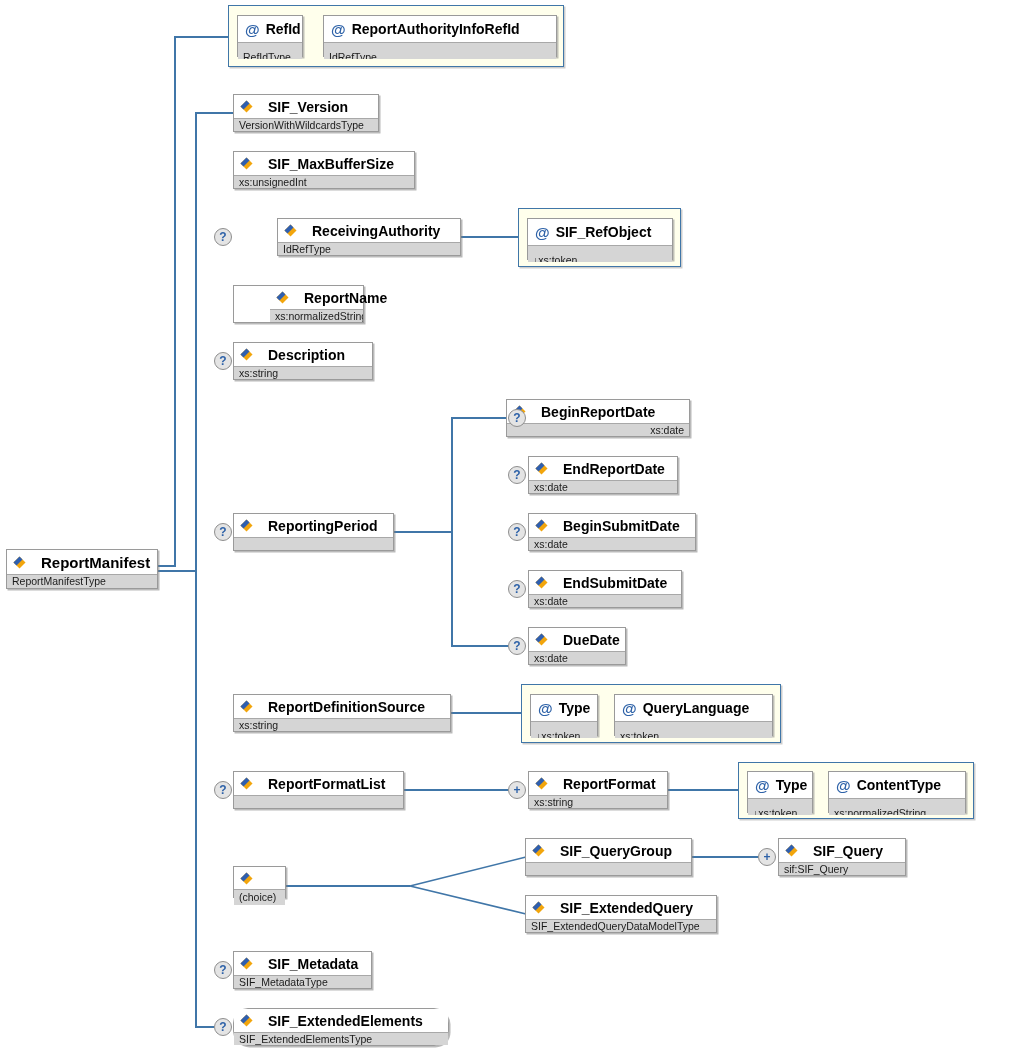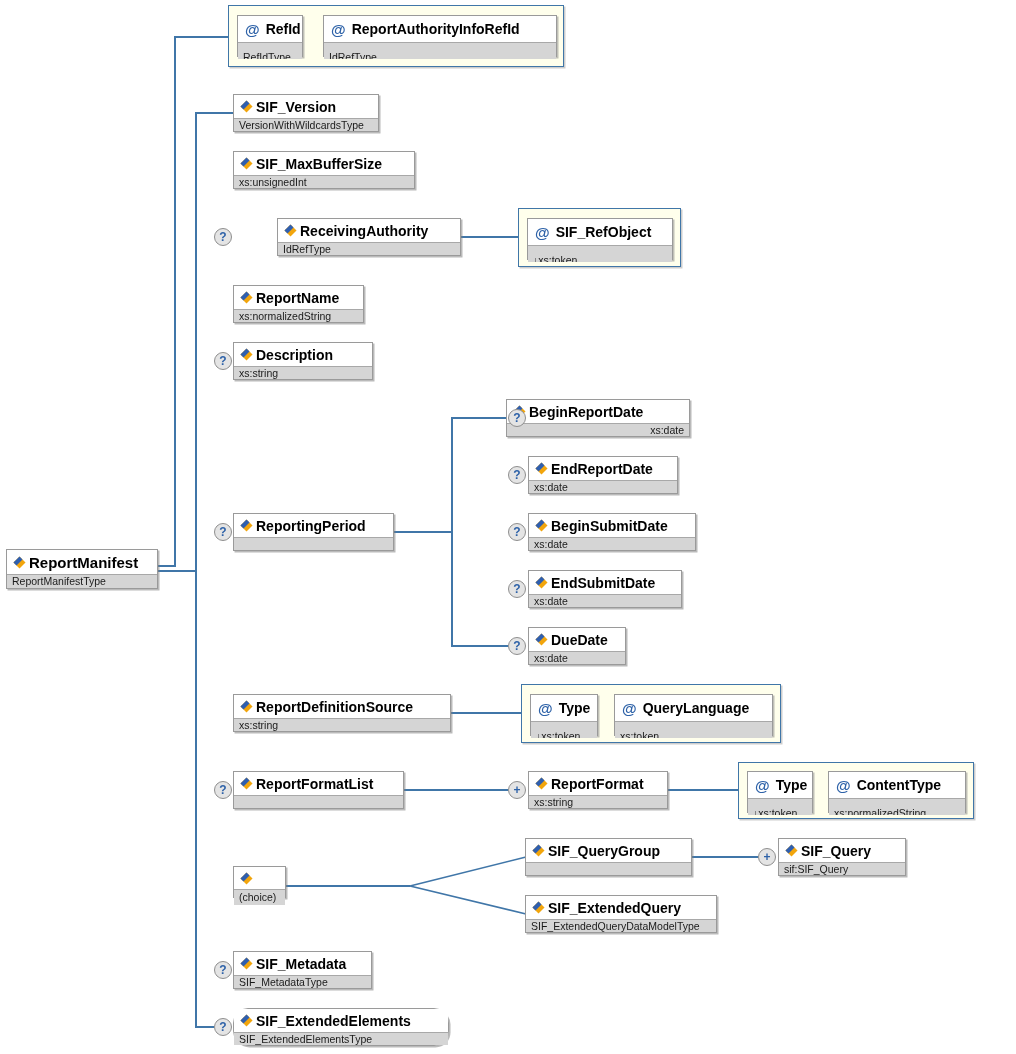--- a/index.html
+++ b/index.html
@@ -21,21 +21,21 @@
   }
   #connectors{position:absolute;left:0;top:0;z-index:1;}
   #connectors path{stroke:var(--line-color);stroke-width:1.6;fill:none;shape-rendering:crispEdges;}
   #connectors path.diag{shape-rendering:auto;}
 
   .node{
     position:absolute;z-index:2;box-sizing:border-box;height:38px;
     background:#ffffff;border:1px solid var(--box-border);
     box-shadow:1.5px 1.5px 0 rgba(130,130,130,.55);
   }
-  .node .hd{height:23px;display:flex;align-items:center;gap:3px;padding:0 6px;background:#fff;}
+  .node .hd{height:23px;display:flex;align-items:center;gap:15px;padding:0 6px;background:#fff;}
   .node .lbl{font-size:14px;font-weight:bold;color:#000;white-space:nowrap;}
   .node .sub{
     box-sizing:border-box;height:13px;background:var(--subtitle-bg);
     border-top:1px solid #a8a8a8;font-size:10.5px;color:#1a1a1a;
     padding:0 5px;line-height:12px;white-space:nowrap;overflow:hidden;
   }
   .node.root{height:40px;}
   .node.root .hd{height:24px;}
   .node.root .lbl{font-size:15px;}
   .node.root .sub{height:14px;line-height:13px;}
@@ -165,21 +165,21 @@
   <div class="agroup" style="left:518px;top:208px;width:163px;height:59px;">
     <div class="anode" style="left:8px;top:9px;width:146px;">
       <div class="hd">
         <span class="at">@</span>
         <span class="lbl">SIF_RefObject</span>
       </div>
       <div class="sub">↓xs:token</div>
     </div>
   </div>
 
-  <div class="node" style="left:233px;top:285px;width:131px;">
+  <div class="node" style="left:233px;top:285px;width:131px;padding-left:36px;">
     <div class="hd">
       <span class="eicon">
           <svg viewBox="0 0 14 14">
             <path class="d1" d="M7,0.5 L13.5,7 L7,13.5 L0.5,7 Z"></path>
             <path class="d2" d="M0.5,7 L7,0.5 L10.2,3.8 L3.8,10.2 Z"></path>
           </svg>
         </span>
       <span class="lbl">ReportName</span>
     </div>
     <div class="sub">xs:normalizedString</div>

